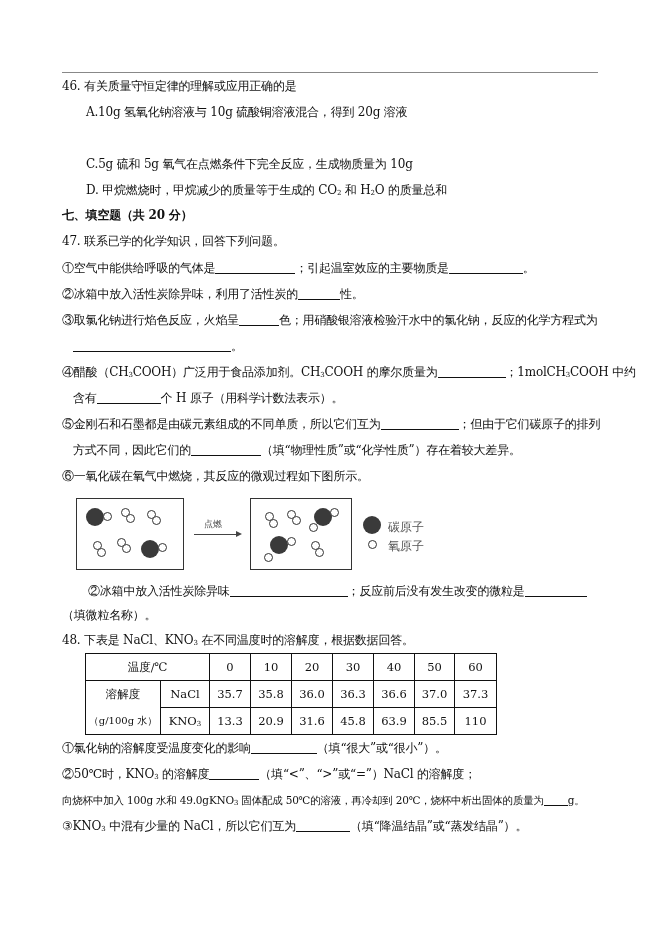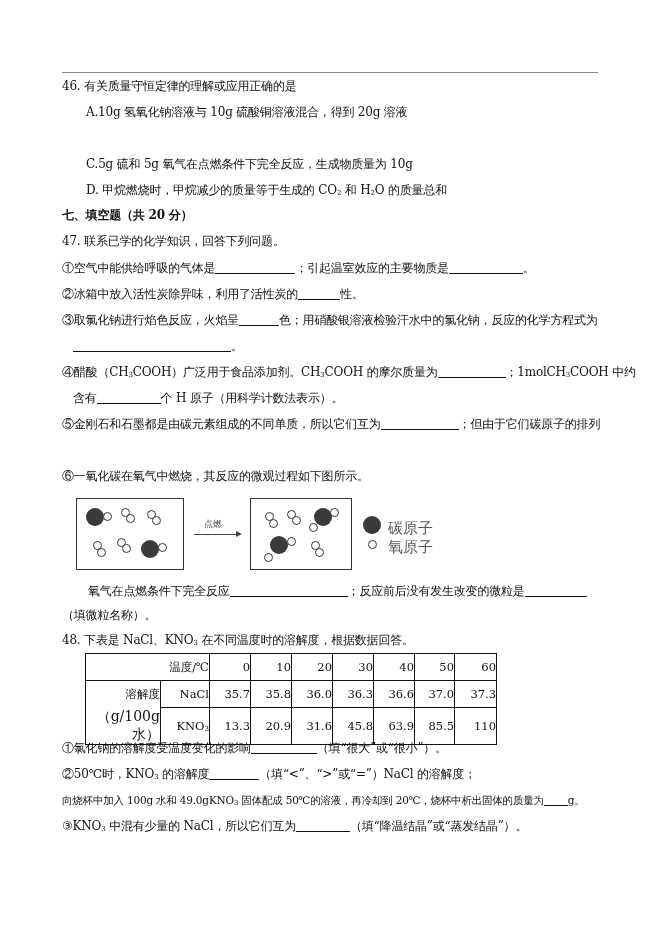--- a/index.html
+++ b/index.html
@@ -14,23 +14,23 @@
   .blank { display: inline-block; border-bottom: 1px solid #111; height: 13px; vertical-align: -2px; }
   .small { font-size: 10.5px; }
   sub { font-size: 7px; vertical-align: -1px; }
   .figure { position: absolute; left: 76px; top: 494px; width: 400px; height: 74px; }
   .box { position: absolute; border: 1px solid #333; background: #fff; }
   .atom-c { position: absolute; width: 18px; height: 18px; border-radius: 50%; background: #3a3a3a; }
   .atom-o { position: absolute; width: 9px; height: 9px; border-radius: 50%; border: 1.2px solid #333; background: #fff; box-sizing: border-box; }
   .arrow-lbl { position: absolute; font-size: 9px; color: #444; font-family: "DejaVu Sans", sans-serif; }
   .arrow-line { position: absolute; height: 1px; background: #444; }
   .arrow-head { position: absolute; width: 0; height: 0; border-left: 6px solid #444; border-top: 3px solid transparent; border-bottom: 3px solid transparent; }
-  .legend-lbl { position: absolute; font-size: 15px; color: #555; font-family: Liberation Mono, monospace; }
+  .legend-lbl { position: absolute; font-size: 12px; color: #555; font-family: Liberation Mono, monospace; }
   table.sol { position: absolute; left: 85px; top: 653px; border-collapse: collapse; font-size: 11.5px; }
-  table.sol td { border: 1px solid #111; text-align: right; height: 26px; padding: 0; }
+  table.sol td { border: 1px solid #111; text-align: center; height: 26px; padding: 0; }
   .footer { position: absolute; left: 0; width: 661px; top: 869px; text-align: center; font-size: 9px; font-family: "DejaVu Sans", sans-serif; }
 </style>
 </head>
 <body>
 
 <div class="page">
   <div class="rule"></div>
 
   <div class="line" style="top:78px">46. 有关质量守恒定律的理解或应用正确的是</div>
   <div class="line ind1" style="top:104px"><span>A.</span><span>10g 氢氧化钠溶液与 10g 硫酸铜溶液混合，得到 20g 溶液</span></div>
@@ -53,20 +53,23 @@
     <span class="blank" style="width:158px"></span><span>。</span>
   </div>
   <div class="line" style="top:364px">
     <span>④醋酸（CH</span><sub>3</sub><span>COOH）广泛用于食品添加剂。CH</span><sub>3</sub><span>COOH 的摩尔质量为</span><span class="blank" style="width:68px"></span><span>；1molCH</span><sub>3</sub><span>COOH 中约</span>
   </div>
   <div class="line ind2" style="top:390px">
     <span>含有</span><span class="blank" style="width:64px"></span><span>个 H 原子（用科学计数法表示）。</span>
   </div>
   <div class="line" style="top:416px">
     <span>⑤金刚石和石墨都是由碳元素组成的不同单质，所以它们互为</span><span class="blank" style="width:78px"></span><span>；但由于它们碳原子的排列</span>
+  </div>
+  <div class="line ind2" style="top:442px">
+    <span>方式不同，因此它们的</span><span class="blank" style="width:70px"></span><span>（填“物理性质”或“化学性质”）存在着较大差异。</span>
   </div>
   <div class="line" style="top:468px">⑥一氧化碳在氧气中燃烧，其反应的微观过程如下图所示。</div>
 
   <div class="figure">
     <div class="box" style="left:0;top:4px;width:106px;height:70px">
       <div class="atom-c" style="left:9px;top:9px"></div>
       <div class="atom-o" style="left:26px;top:13px"></div>
       <div class="atom-o" style="left:44px;top:9px"></div>
       <div class="atom-o" style="left:49px;top:15px"></div>
       <div class="atom-o" style="left:70px;top:11px"></div>
@@ -95,21 +98,21 @@
       <div class="atom-o" style="left:60px;top:42px"></div>
       <div class="atom-o" style="left:64px;top:49px"></div>
     </div>
     <div class="atom-c" style="left:287px;top:22px"></div>
     <div class="legend-lbl" style="left:312px;top:25px">碳原子</div>
     <div class="atom-o" style="left:292px;top:46px"></div>
     <div class="legend-lbl" style="left:312px;top:44px">氧原子</div>
   </div>
 
   <div class="line" style="top:583px;left:88px">
-    <span>氧气在点燃条件下完全反应</span><span class="blank" style="width:118px"></span><span>；反应前后没有发生改变的微粒是</span><span class="blank" style="width:62px"></span>
+    <span>②冰箱中放入活性炭除异味</span><span class="blank" style="width:118px"></span><span>；反应前后没有发生改变的微粒是</span><span class="blank" style="width:62px"></span>
   </div>
   <div class="line" style="top:607px">（填微粒名称）。</div>
 
   <div class="line" style="top:632px">
     <span>48. 下表是 NaCl、KNO</span><sub>3</sub><span> 在不同温度时的溶解度，根据数据回答。</span>
   </div>
 
   <table class="sol">
     <tbody>
         <tr>
@@ -127,21 +130,21 @@
       <td style="width:48px">NaCl</td>
       <td>35.7</td>
       <td>35.8</td>
       <td>36.0</td>
       <td>36.3</td>
       <td>36.6</td>
       <td>37.0</td>
       <td>37.3</td>
     </tr>
     <tr>
-      <td style="border-top:none;font-size:14px">（g/100g 水）</td>
+      <td style="border-top:none;font-size:10px">（g/100g 水）</td>
       <td><span>KNO</span><sub>3</sub></td>
       <td>13.3</td>
       <td>20.9</td>
       <td>31.6</td>
       <td>45.8</td>
       <td>63.9</td>
       <td>85.5</td>
       <td>110</td>
     </tr>
   </tbody>

